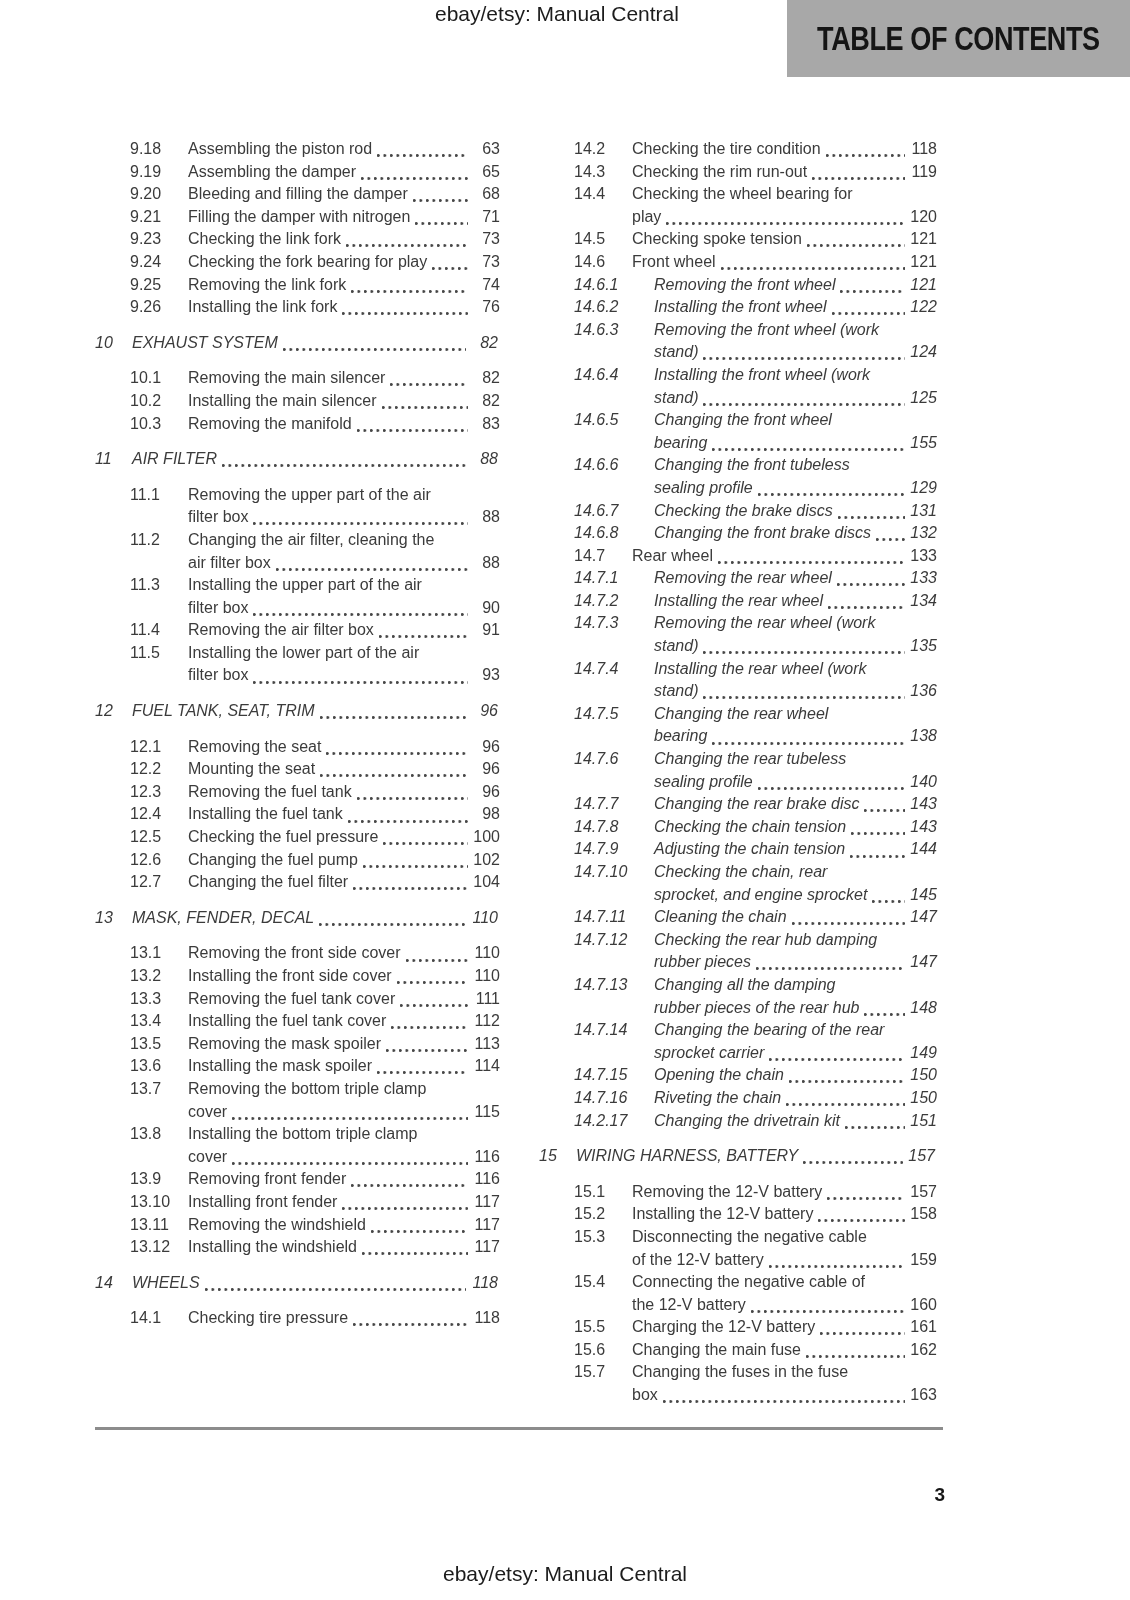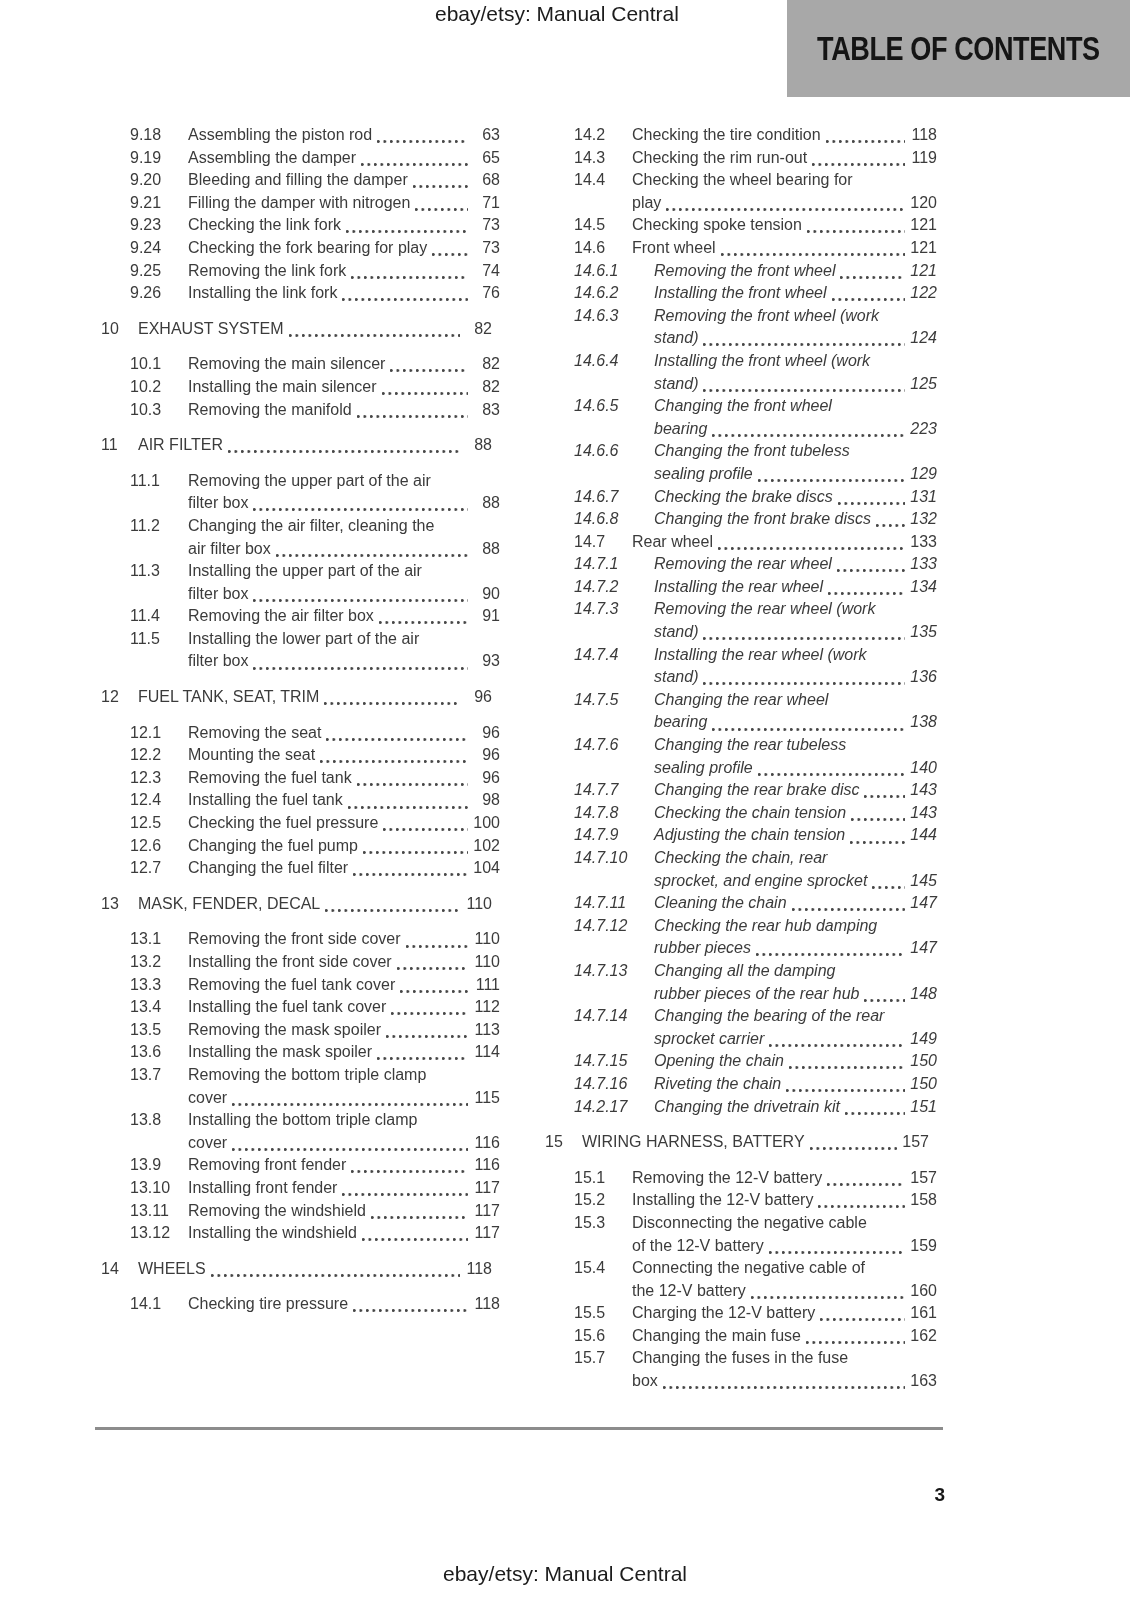--- a/index.html
+++ b/index.html
@@ -8,32 +8,32 @@
     width: 1130px; height: 1600px; position: relative;
     background: #ffffff; overflow: hidden;
     font-family: "Liberation Sans", sans-serif;
     color: #3b3b3b;
   }
   .top-watermark {
     position: absolute; left: 435px; top: 2px;
     font-size: 21px; color: #1c1c1c;
   }
   .banner {
-    position: absolute; left: 787px; top: 0; width: 343px; height: 97px;
+    position: absolute; left: 787px; top: 0; width: 343px; height: 77px;
     background: #a8a8a8; display: flex; align-items: center; justify-content: center;
   }
   .banner-text {
     font-size: 33px; font-weight: bold; color: #151515;
     white-space: nowrap; transform: scaleX(0.82); letter-spacing: -0.5px;
   }
-  .col { position: absolute; top: 124px; font-size: 16px; line-height: 22.6px; }
+  .col { position: absolute; top: 138px; font-size: 16px; line-height: 22.6px; }
   .col-left  { left: 93px;  width: 407px; }
   .col-right { left: 537px; width: 400px; }
   .entry { display: flex; }
-  .entry.lvl1 { margin: 13px 8px; }
+  .entry.lvl1 { margin: 13px 2px; font-style: italic; }
   .lvl1 .num { width: 37px; }
   .lvl2 { margin-left: 37px; }
   .lvl2 .num { width: 58px; }
   .lvl3 { margin-left: 37px; font-style: italic; }
   .lvl3 .num { width: 80px; }
   .num { flex-shrink: 0; }
   .body { flex: 1; min-width: 0; }
   .lastline { display: flex; }
   .ltext { white-space: nowrap; }
   .dots {
@@ -577,21 +577,21 @@
         </div>
       </div>
     </div>
     <div class="entry lvl3">
       <span class="num">14.6.5</span>
       <div class="body">
         <div class="tline">Changing the front wheel</div>
         <div class="lastline">
           <span class="ltext">bearing</span>
           <span class="dots"></span>
-          <span class="pg">223</span>
+          <span class="pg">155</span>
         </div>
       </div>
     </div>
     <div class="entry lvl3">
       <span class="num">14.6.6</span>
       <div class="body">
         <div class="tline">Changing the front tubeless</div>
         <div class="lastline">
           <span class="ltext">sealing profile</span>
           <span class="dots"></span>

